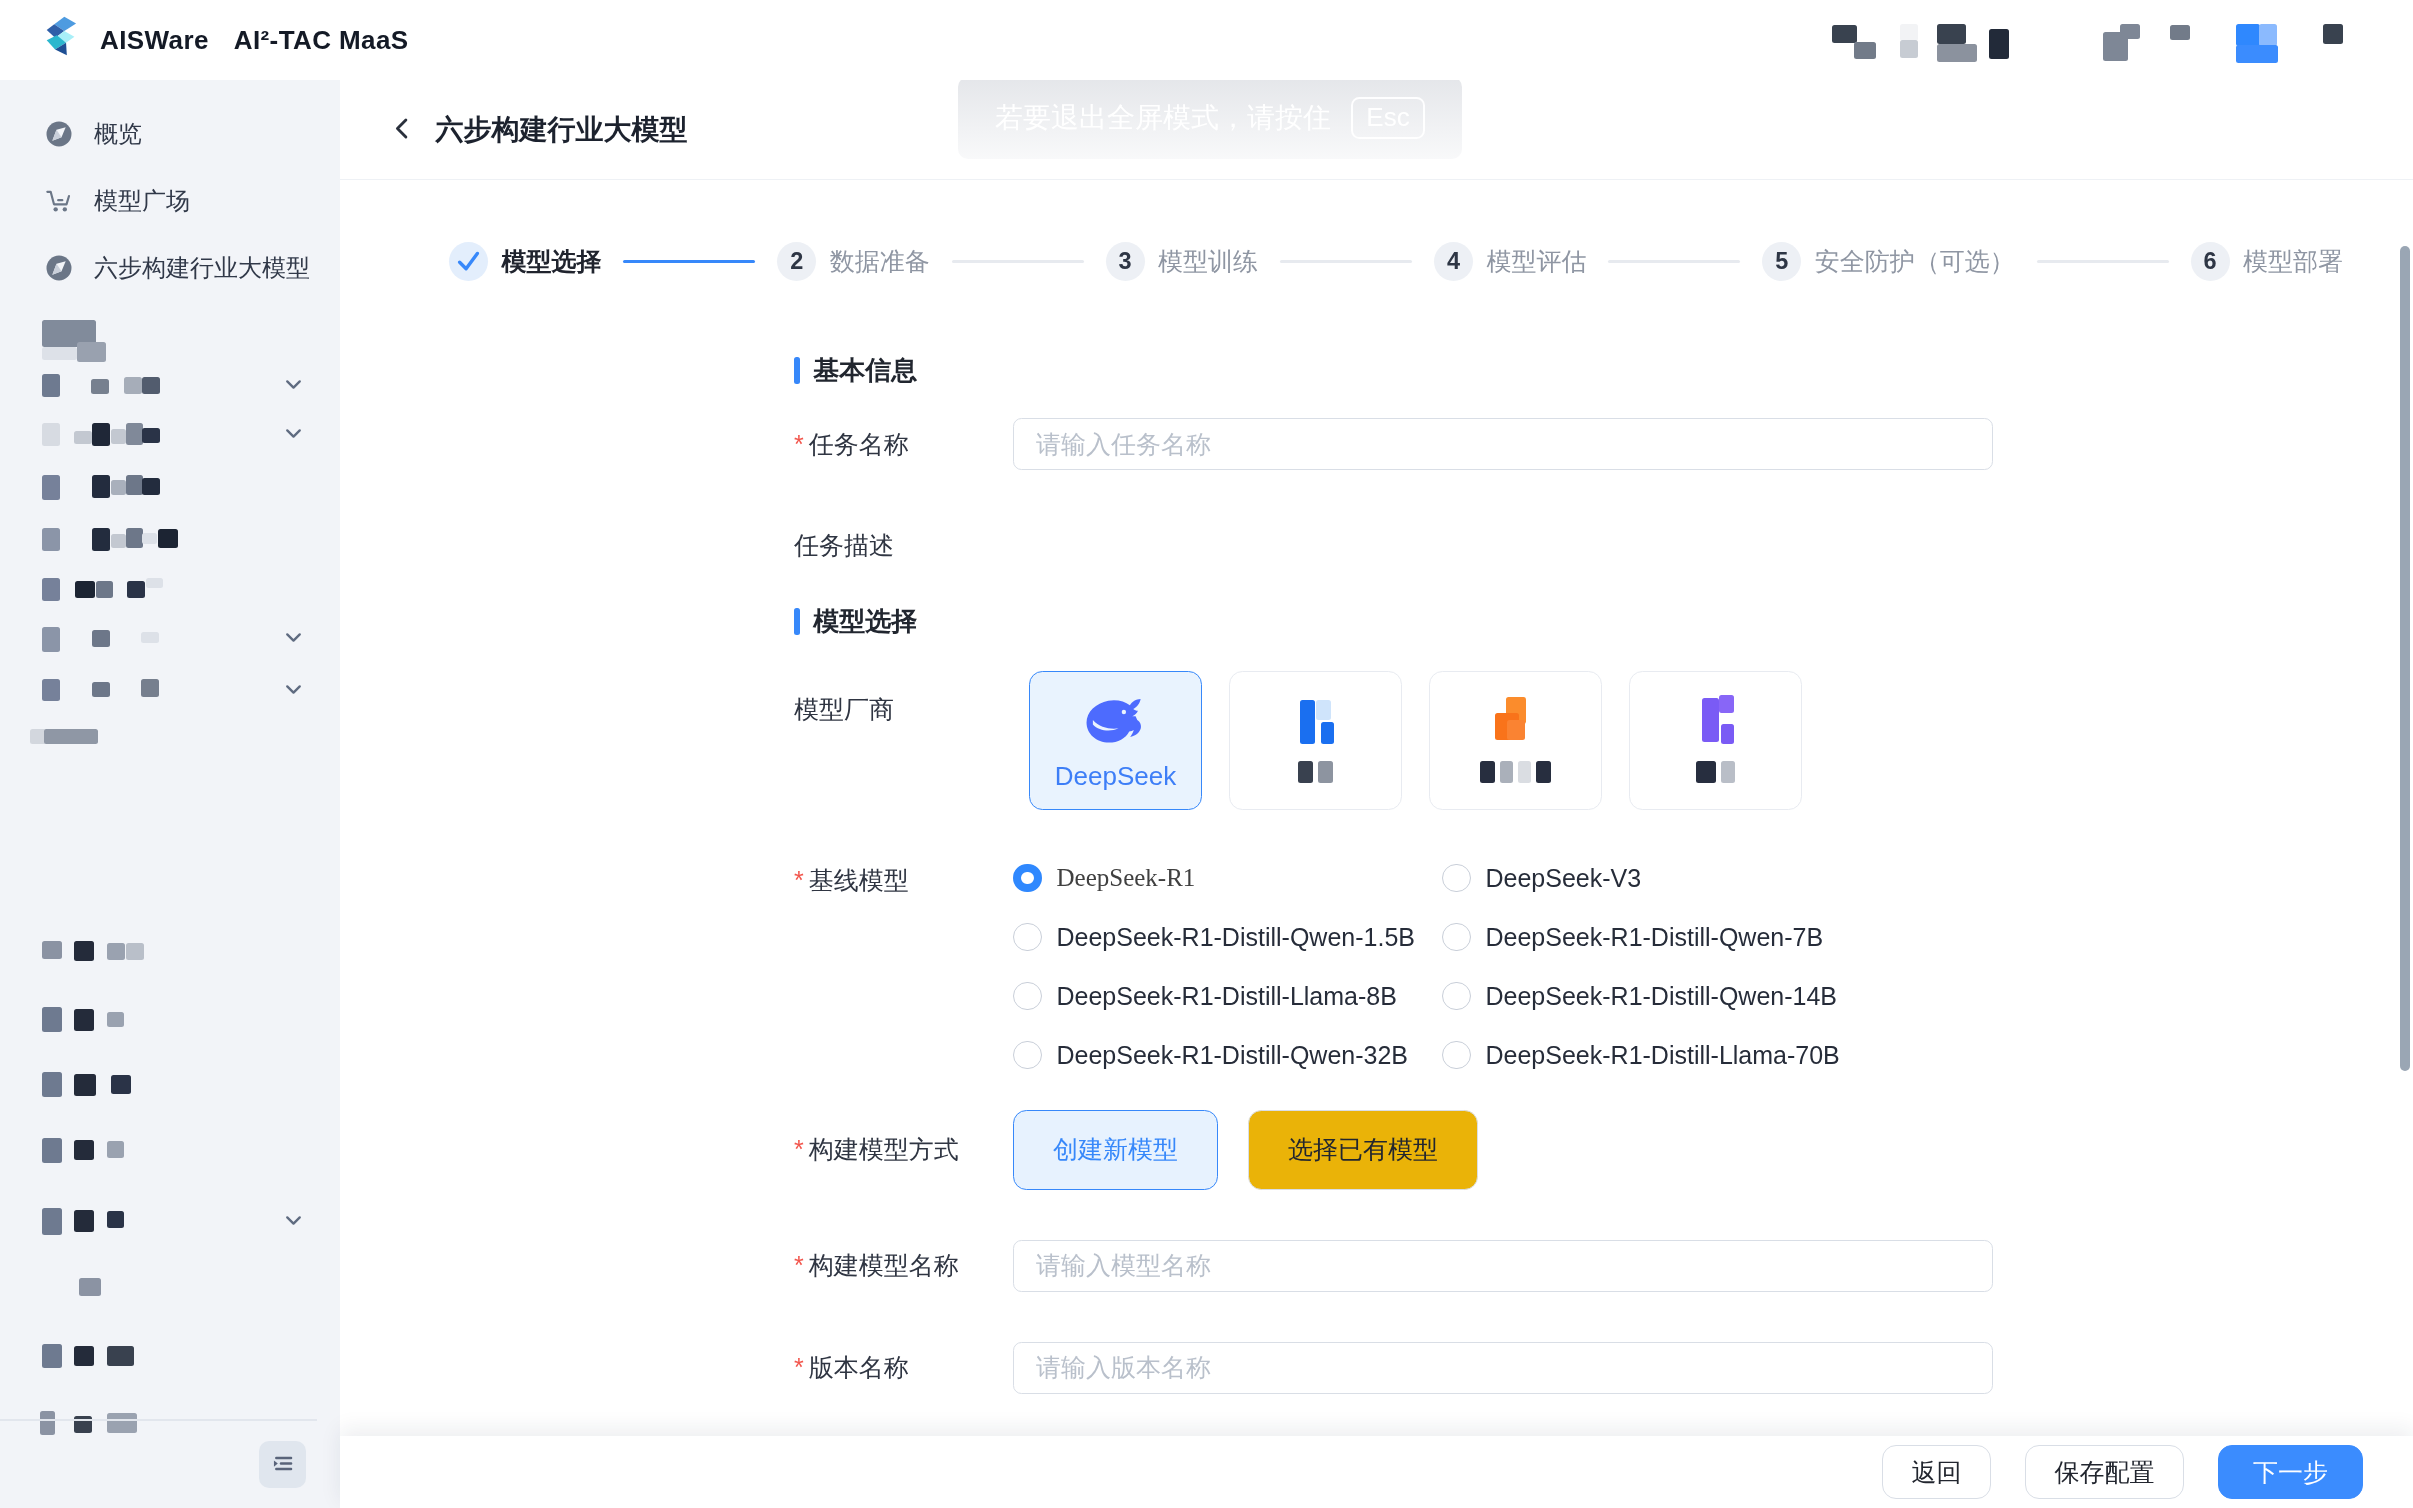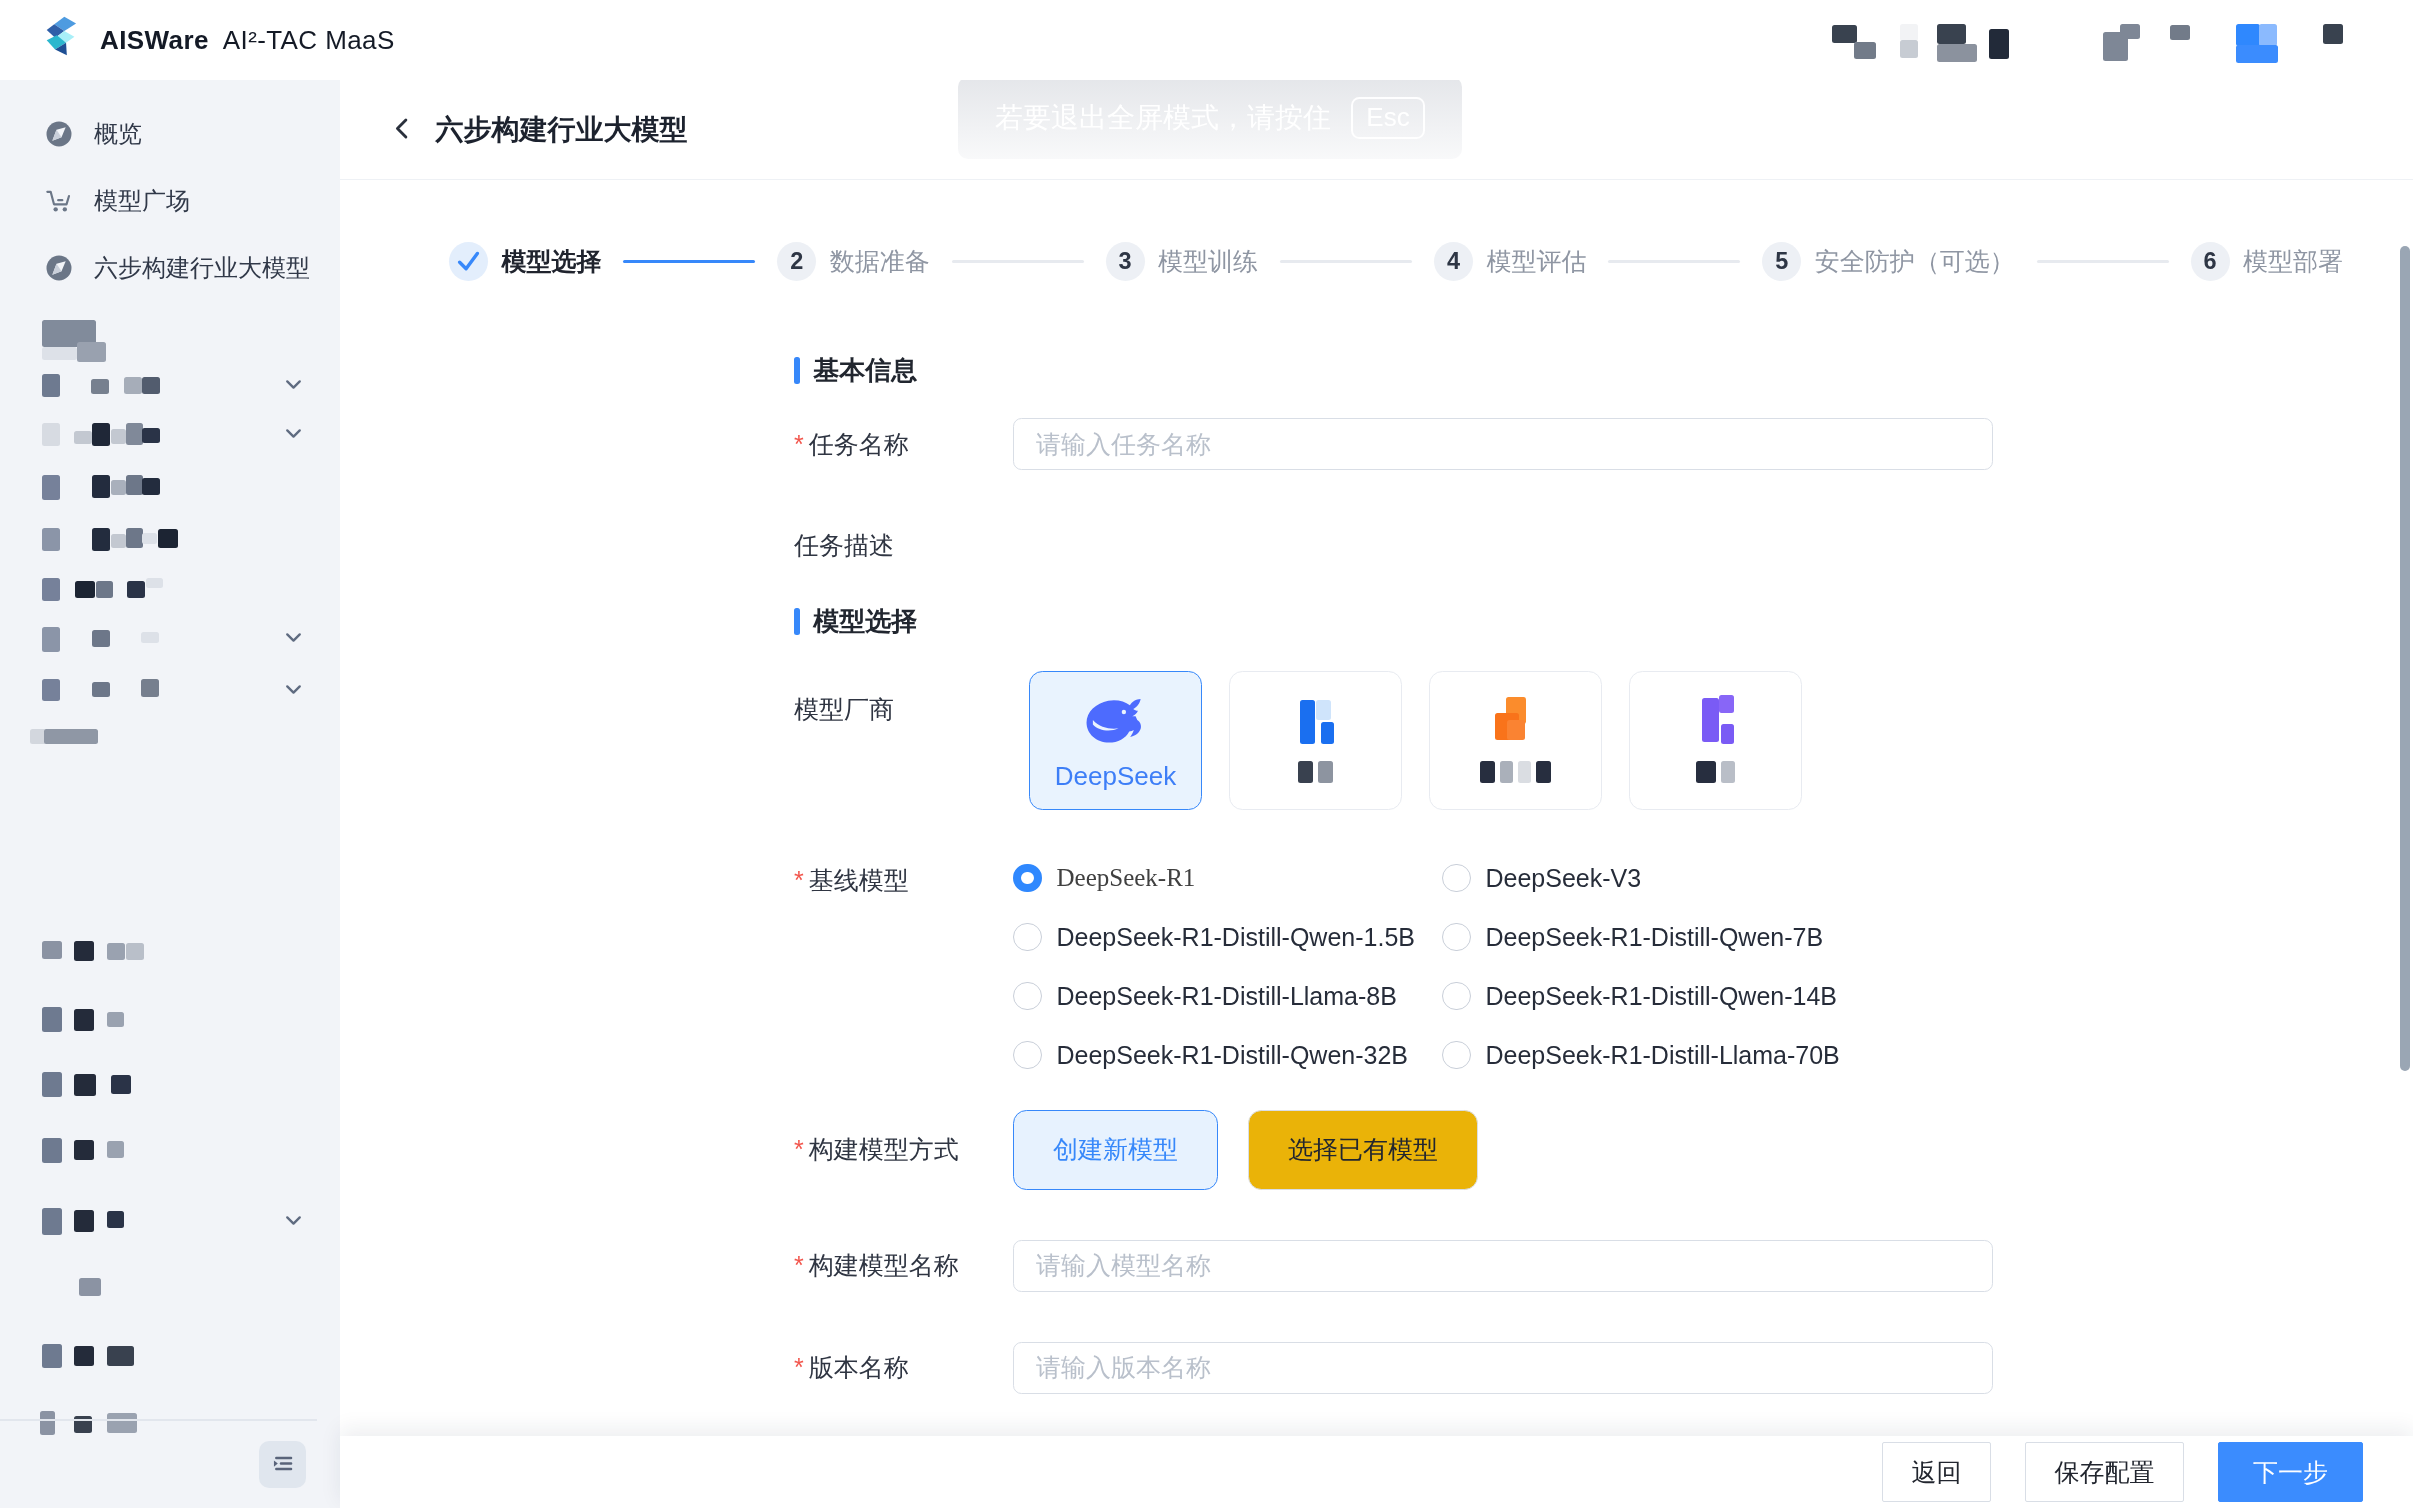--- a/index.html
+++ b/index.html
@@ -4,21 +4,21 @@
 <style>
   *{box-sizing:border-box;margin:0;padding:0;}
   html,body{width:2413px;height:1508px;overflow:hidden;background:#fff;
     font-family:"Liberation Sans","DejaVu Sans",sans-serif;color:#2b3240;}
 
   
   .app-header{position:fixed;top:0;left:0;right:0;height:80px;background:#fff;z-index:40;}
   .brand{position:absolute;left:44px;top:0;height:80px;display:flex;align-items:center;gap:17px;}
   .brand-name{font-size:26px;color:#141a26;letter-spacing:0.4px;}
   .brand-name .b1{font-weight:600;}
-  .brand-name .b2{font-weight:400;margin-left:14px;}
+  .brand-name .b2{font-weight:700;margin-left:25px;}
 
   
   .sidebar{position:fixed;top:80px;left:0;bottom:0;width:340px;background:#f2f4f8;z-index:30;}
   .nav{padding-top:28.5px;text-align:center;}
   .nav-item{display:flex;align-items:center;gap:20px;height:50px;padding-left:44px;
     font-size:24px;color:#313949;cursor:pointer;margin-bottom:17px;}
   .nav-ico{width:30px;height:30px;display:inline-flex;align-items:center;justify-content:center;flex:0 0 30px;}
   .sb-row{position:absolute;left:0;width:100%;height:32px;}
   .mcell{position:absolute;}
   .sb-chev{position:absolute;right:34px;top:0;width:25px;height:25px;}
@@ -81,21 +81,21 @@
 
   .mode-btns{display:flex;gap:30px;}
   .mode-btn{height:80px;padding:0 39px;border:1.7px solid #d9dee6;border-radius:13.4px;background:#eab308;
     font-size:25px;color:#22262f;display:flex;align-items:center;cursor:pointer;font-family:inherit;}
   .mode-btn.sel{border-color:#3788fa;background:#e7f2fe;color:#3788fa;}
 
   
   .footer{position:fixed;left:340px;right:0;bottom:0;height:72px;background:#fff;z-index:35;
     box-shadow:0 -6.7px 20px rgba(30,40,60,.08);display:flex;align-items:center;justify-content:flex-end;
     gap:34px;padding-right:50px;}
-  .btn{height:60px;padding:0 28.5px;border-radius:2px;border:1.7px solid #d9dee6;background:#fff;
+  .btn{height:54px;padding:0 28.5px;border-radius:14px;border:1.7px solid #d9dee6;background:#fff;
     font-size:25px;color:#22262f;display:flex;align-items:center;cursor:pointer;font-family:inherit;}
   .btn.primary{background:#3b8cfe;border-color:#3b8cfe;color:#fff;padding:0 34px;}
 
   .scroll-thumb{position:fixed;right:3.4px;top:246px;width:10px;height:825px;background:#9aa6b4;
     border-radius:5px;z-index:60;cursor:grab;}
 </style>
 </head>
 <body>
 
 <header class="app-header">

